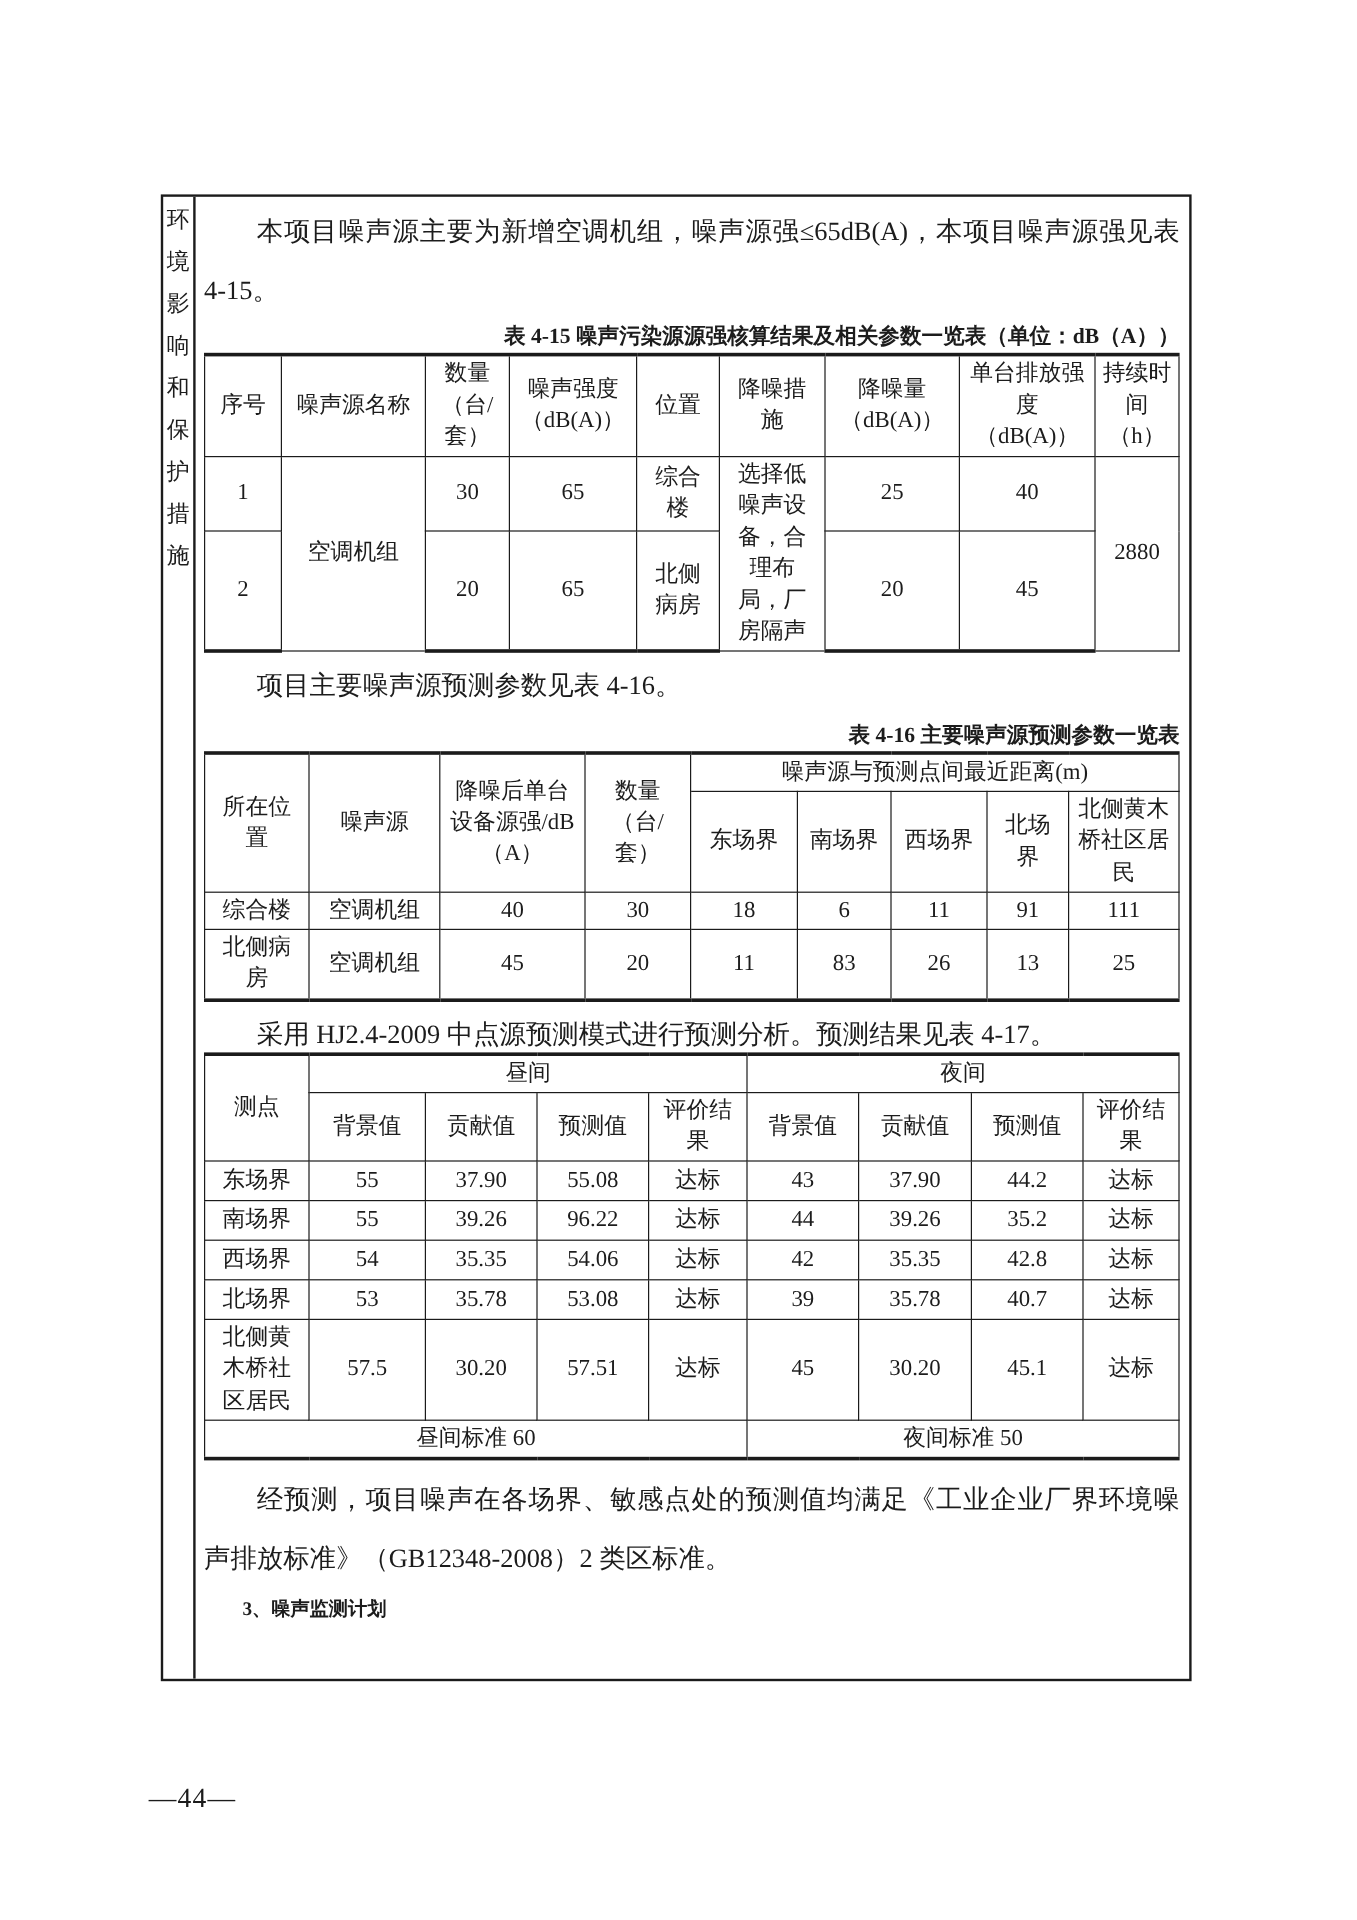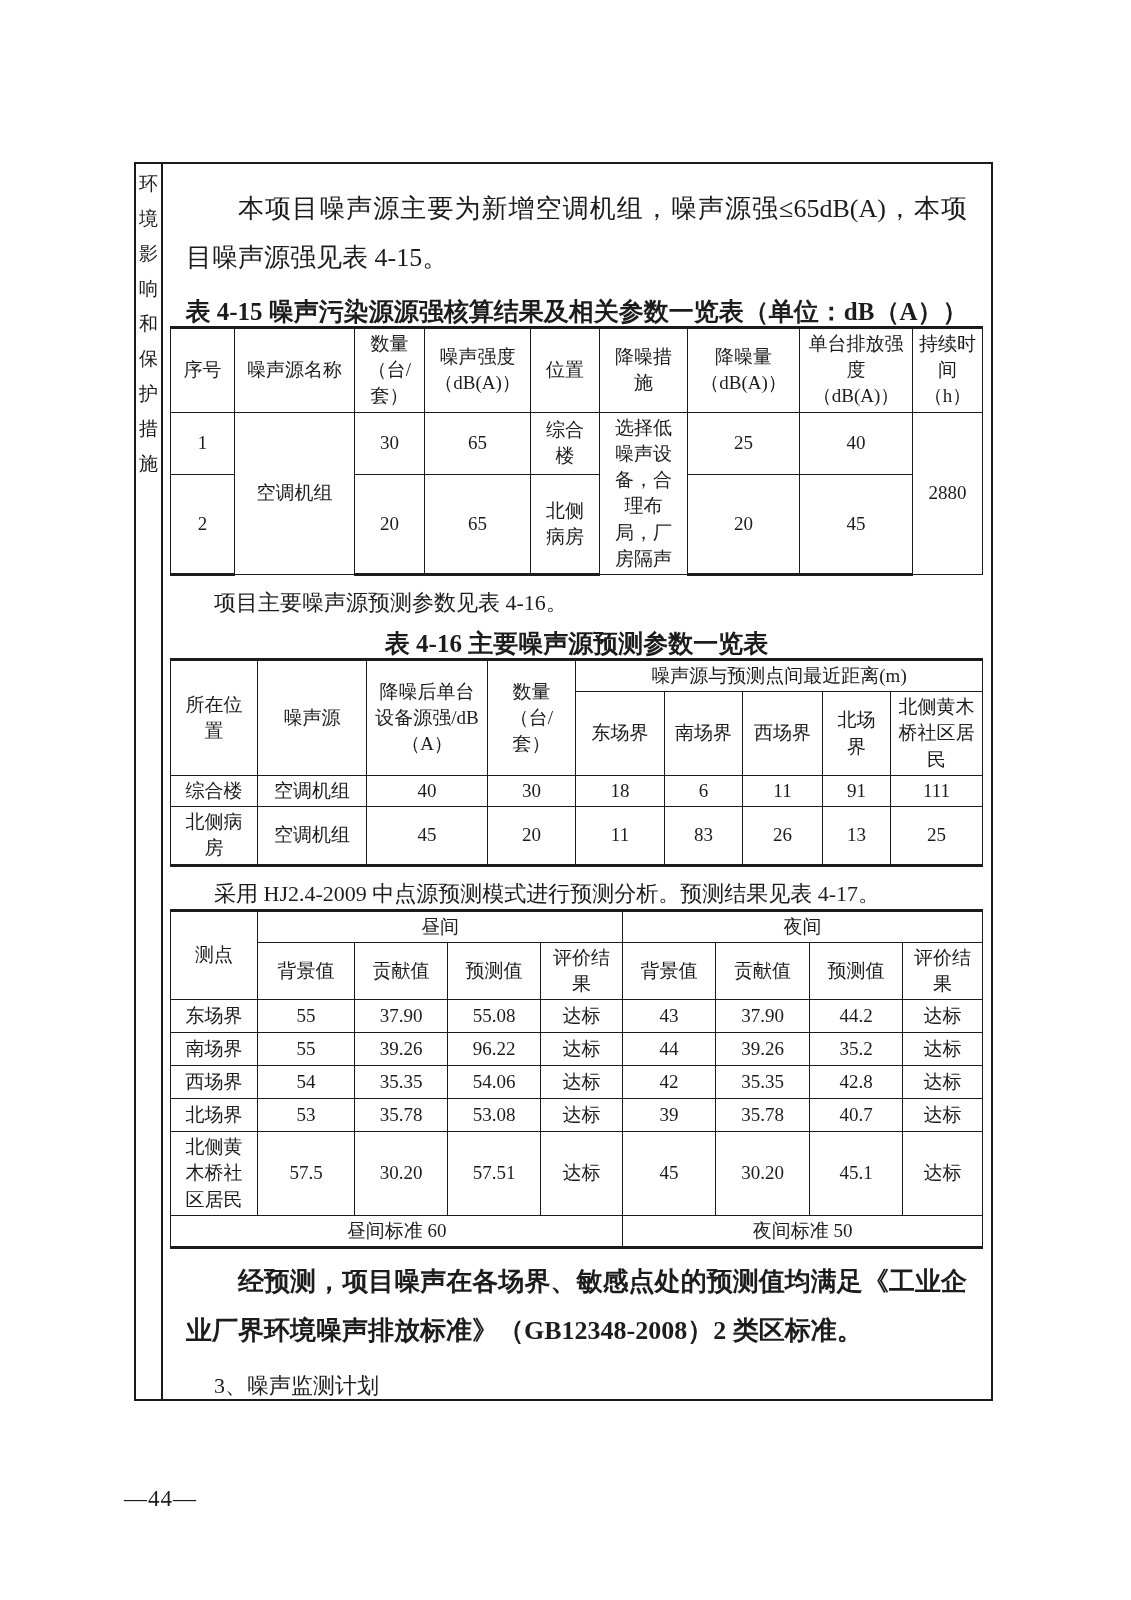--- a/index.html
+++ b/index.html
@@ -13,25 +13,25 @@
   }
   .side-strip{
     width:27px;border-right:2px solid #1b1b1b;box-sizing:border-box;
     display:flex;flex-direction:column;align-items:center;padding-top:2px;flex:none;
   }
   .side-strip span{
     display:block;font-size:19px;line-height:35px;text-align:center;white-space:nowrap;
   }
   .content{flex:1;padding:4px 14px 0 7px;box-sizing:border-box;}
   .para{
-    font-size:26px;line-height:49px;text-indent:2em;text-align:justify;margin:16px;
+    font-size:22px;line-height:49px;text-indent:2em;text-align:justify;margin:0;
   }
   .para-single{font-size:22px;line-height:30px;text-indent:2em;margin:12px 0 0 0;}
   .tbl-title{
-    font-size:25px;font-weight:bold;text-align:center;line-height:28px;margin:0;
+    font-size:18px;font-weight:bold;text-align:right;line-height:28px;margin:0;
   }
   .tbl-title.t16m,.tbl-title.t17m{margin-top:12px;}
   .doc-table{
     border-collapse:collapse;table-layout:fixed;width:812px;margin:0;
     font-size:19px;
   }
   .doc-table th,.doc-table td{
     border:1px solid #1b1b1b;font-weight:normal;text-align:center;vertical-align:middle;
     padding:2px 6px;line-height:1.38;box-sizing:border-box;overflow:hidden;
   }
@@ -43,21 +43,21 @@
   .t16 tr.g{height:30px;}
   .t16 tr.sub{height:76px;}
   .t16 tr.r1{height:30px;}
   .t16 tr.r2{height:46px;}
   .t17 tr.g{height:30px;}
   .t17 tr.sub{height:49px;}
   .t17 tr.r{height:33px;}
   .t17 tr.r5{height:78px;}
   .t17 tr.ft{height:32px;}
   .heading{
-    font-size:22px;font-weight:normal;line-height:30px;text-indent:2em;margin:4px 0 0 0;
+    font-size:16px;font-weight:bold;line-height:30px;text-indent:2em;margin:4px 0 0 0;
   }
   .page-num{
     position:absolute;left:124px;top:1486px;font-size:23px;letter-spacing:1px;
   }
 </style>
 </head>
 <body>
 
 <div class="doc-box">
 
@@ -267,20 +267,20 @@
         <td>45.1</td>
         <td>达标</td>
       </tr>
       <tr class="ft bottom-row">
         <td colspan="5">昼间标准 60</td>
         <td colspan="4">夜间标准 50</td>
       </tr>
     </tbody>
       </table>
 
-    <p class="para" style="margin-top:8px;font-weight:bold;">经预测，项目噪声在各场界、敏感点处的预测值均满足《工业企业厂界环境噪声排放标准》（GB12348-2008）2 类区标准。</p>
+    <p class="para" style="margin-top:8px;">经预测，项目噪声在各场界、敏感点处的预测值均满足《工业企业厂界环境噪声排放标准》（GB12348-2008）2 类区标准。</p>
 
     <p class="heading">3、噪声监测计划</p>
 
   </div>
 </div>
 
 <div class="page-num">—44—</div>
 
 </body></html>

